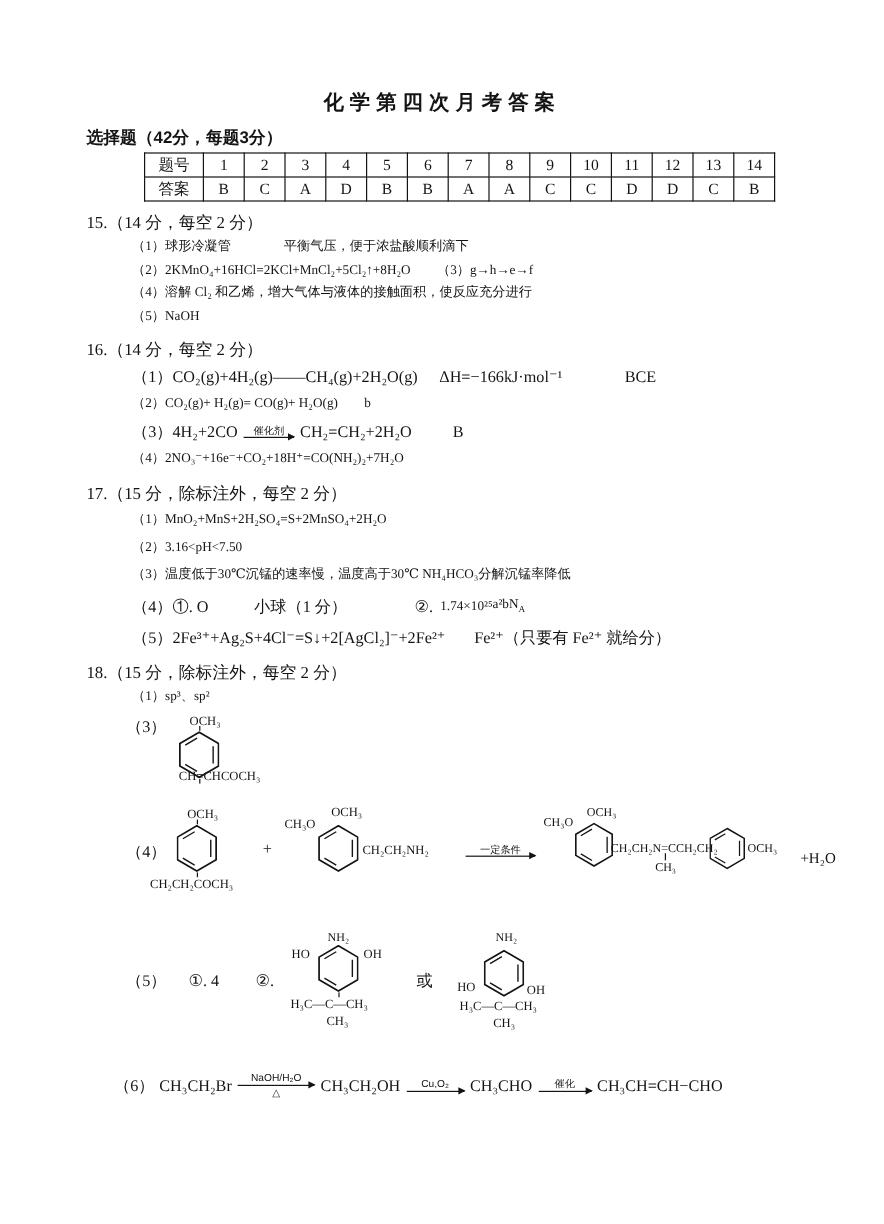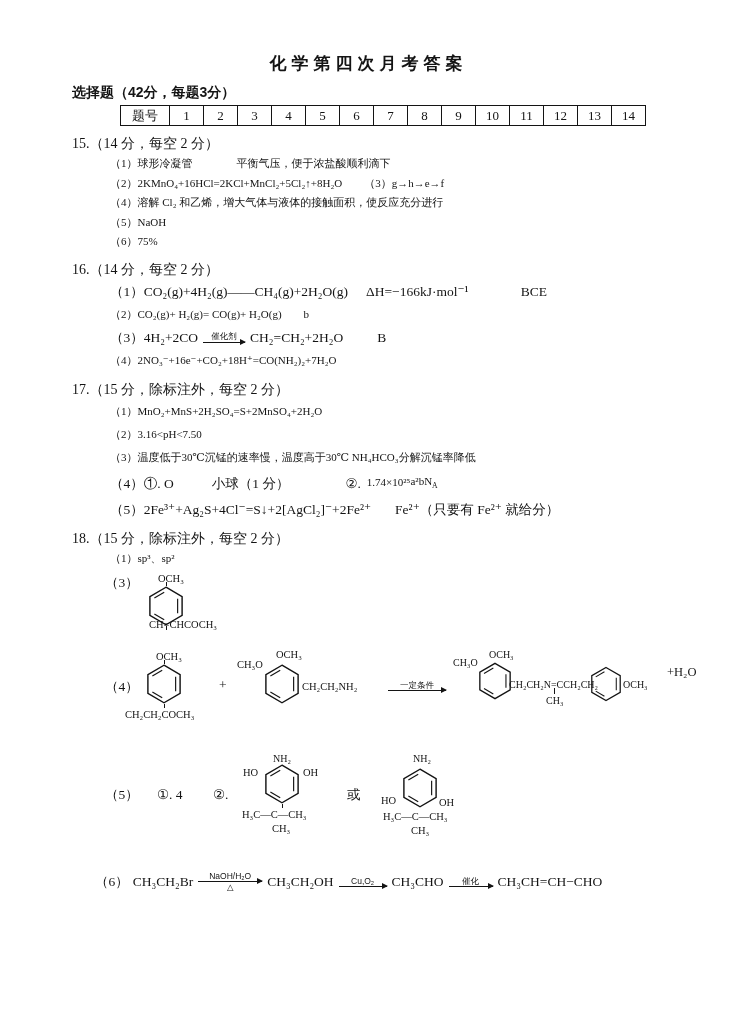--- a/index.html
+++ b/index.html
@@ -1,18 +1,18 @@
 <!DOCTYPE html>
 <html><head>
 <meta charset="utf-8">
 <style>
   html,body{margin:0;padding:0;background:#fff;}
   .page{position:relative;width:737px;height:1020px;background:#ffffff;overflow:hidden;
         font-family:"Liberation Serif","DejaVu Serif",serif;color:#141414;}
-  .title{padding-top:52px;text-align:center;font-size:17px;font-weight:bold;letter-spacing:5px;}
+  .title{padding-top:74px;text-align:center;font-size:17px;font-weight:bold;letter-spacing:5px;}
   .sec-header{margin:9px 15px 3px 72px;font-family:"Liberation Sans","DejaVu Sans",sans-serif;
               font-weight:bold;font-size:14px;}
   table.mc{border-collapse:collapse;margin-left:120px;}
   .mc td{border:1px solid #141414;text-align:center;font-size:13px;height:19px;padding:0 2px;}
   .mc td.lab{width:44px;}
   .mc td.c{width:29px;}
   .qh{margin:9px 0 1px 72px;font-size:14px;}
   .ql{margin-left:110px;font-size:11px;line-height:19.5px;white-space:pre-wrap;}
   .q16 .ql,.q17 .ql{line-height:23px;}
   .fr{display:flex;align-items:center;margin-left:110px;font-size:13.5px;line-height:23px;white-space:pre-wrap;}
@@ -63,30 +63,46 @@
       <td class="c">6</td>
       <td class="c">7</td>
       <td class="c">8</td>
       <td class="c">9</td>
       <td class="c">10</td>
       <td class="c">11</td>
       <td class="c">12</td>
       <td class="c">13</td>
       <td class="c">14</td>
     </tr>
+    <tr>
+      <td class="lab">答案</td>
+      <td class="c">B</td>
+      <td class="c">C</td>
+      <td class="c">A</td>
+      <td class="c">D</td>
+      <td class="c">B</td>
+      <td class="c">B</td>
+      <td class="c">A</td>
+      <td class="c">A</td>
+      <td class="c">C</td>
+      <td class="c">C</td>
+      <td class="c">D</td>
+      <td class="c">D</td>
+      <td class="c">C</td>
+      <td class="c">B</td>
+    </tr>
   </tbody>
     </table>
 
   <div>
     <div class="qh">15.（14 分，每空 2 分）</div>
     <div class="ql">（1）球形冷凝管　　　　平衡气压，便于浓盐酸顺利滴下</div>
     <div class="ql">（2）2KMnO₄+16HCl=2KCl+MnCl₂+5Cl₂↑+8H₂O　　（3）g→h→e→f</div>
     <div class="ql">（4）溶解 Cl₂ 和乙烯，增大气体与液体的接触面积，使反应充分进行</div>
     <div class="ql">（5）NaOH</div>
-    <div class="ql">（6）75%</div>
   </div>
 
   <div class="q16">
     <div class="qh">16.（14 分，每空 2 分）</div>
     <div class="fr">
       <span>（1）CO₂(g)+4H₂(g)——CH₄(g)+2H₂O(g)</span>
       <span style="margin-left:18px">ΔH=−166kJ·mol⁻¹</span>
       <span style="margin-left:52px">BCE</span>
     </div>
     <div class="ql">（2）CO₂(g)+ H₂(g)= CO(g)+ H₂O(g)　　b</div>
@@ -162,21 +178,21 @@
       <svg class="ring" style="left:384px;top:6px" width="32" height="38">
           <use href="#benz"></use>
         </svg>
       <span class="cl sm" style="left:414px;top:24px">CH₂CH₂N=CCH₂CH₂</span>
       <span class="tick" style="left:459px;top:32px;height:6px"></span>
       <span class="cl sm" style="left:451px;top:40px">CH₃</span>
       <svg class="ring" style="left:496px;top:10px" width="30" height="36">
           <use href="#benz"></use>
         </svg>
       <span class="cl sm" style="left:528px;top:24px">OCH₃</span>
-      <span class="cl" style="left:572px;top:10px;font-size:12.5px">+H₂O</span>
+      <span class="cl" style="left:572px;top:30px;font-size:12.5px">+H₂O</span>
     </div>
 
     <div class="chem" style="margin:16px 0 0 95px;height:96px">
       <span class="cl big" style="left:10px;top:30px">（5）</span>
       <span class="cl big" style="left:62px;top:30px">①. 4</span>
       <span class="cl big" style="left:118px;top:30px">②.</span>
 
       <span class="cl sm" style="left:178px;top:-4px">NH₂</span>
       <span class="cl" style="left:148px;top:10px">HO</span>
       <span class="cl" style="left:208px;top:10px">OH</span>

